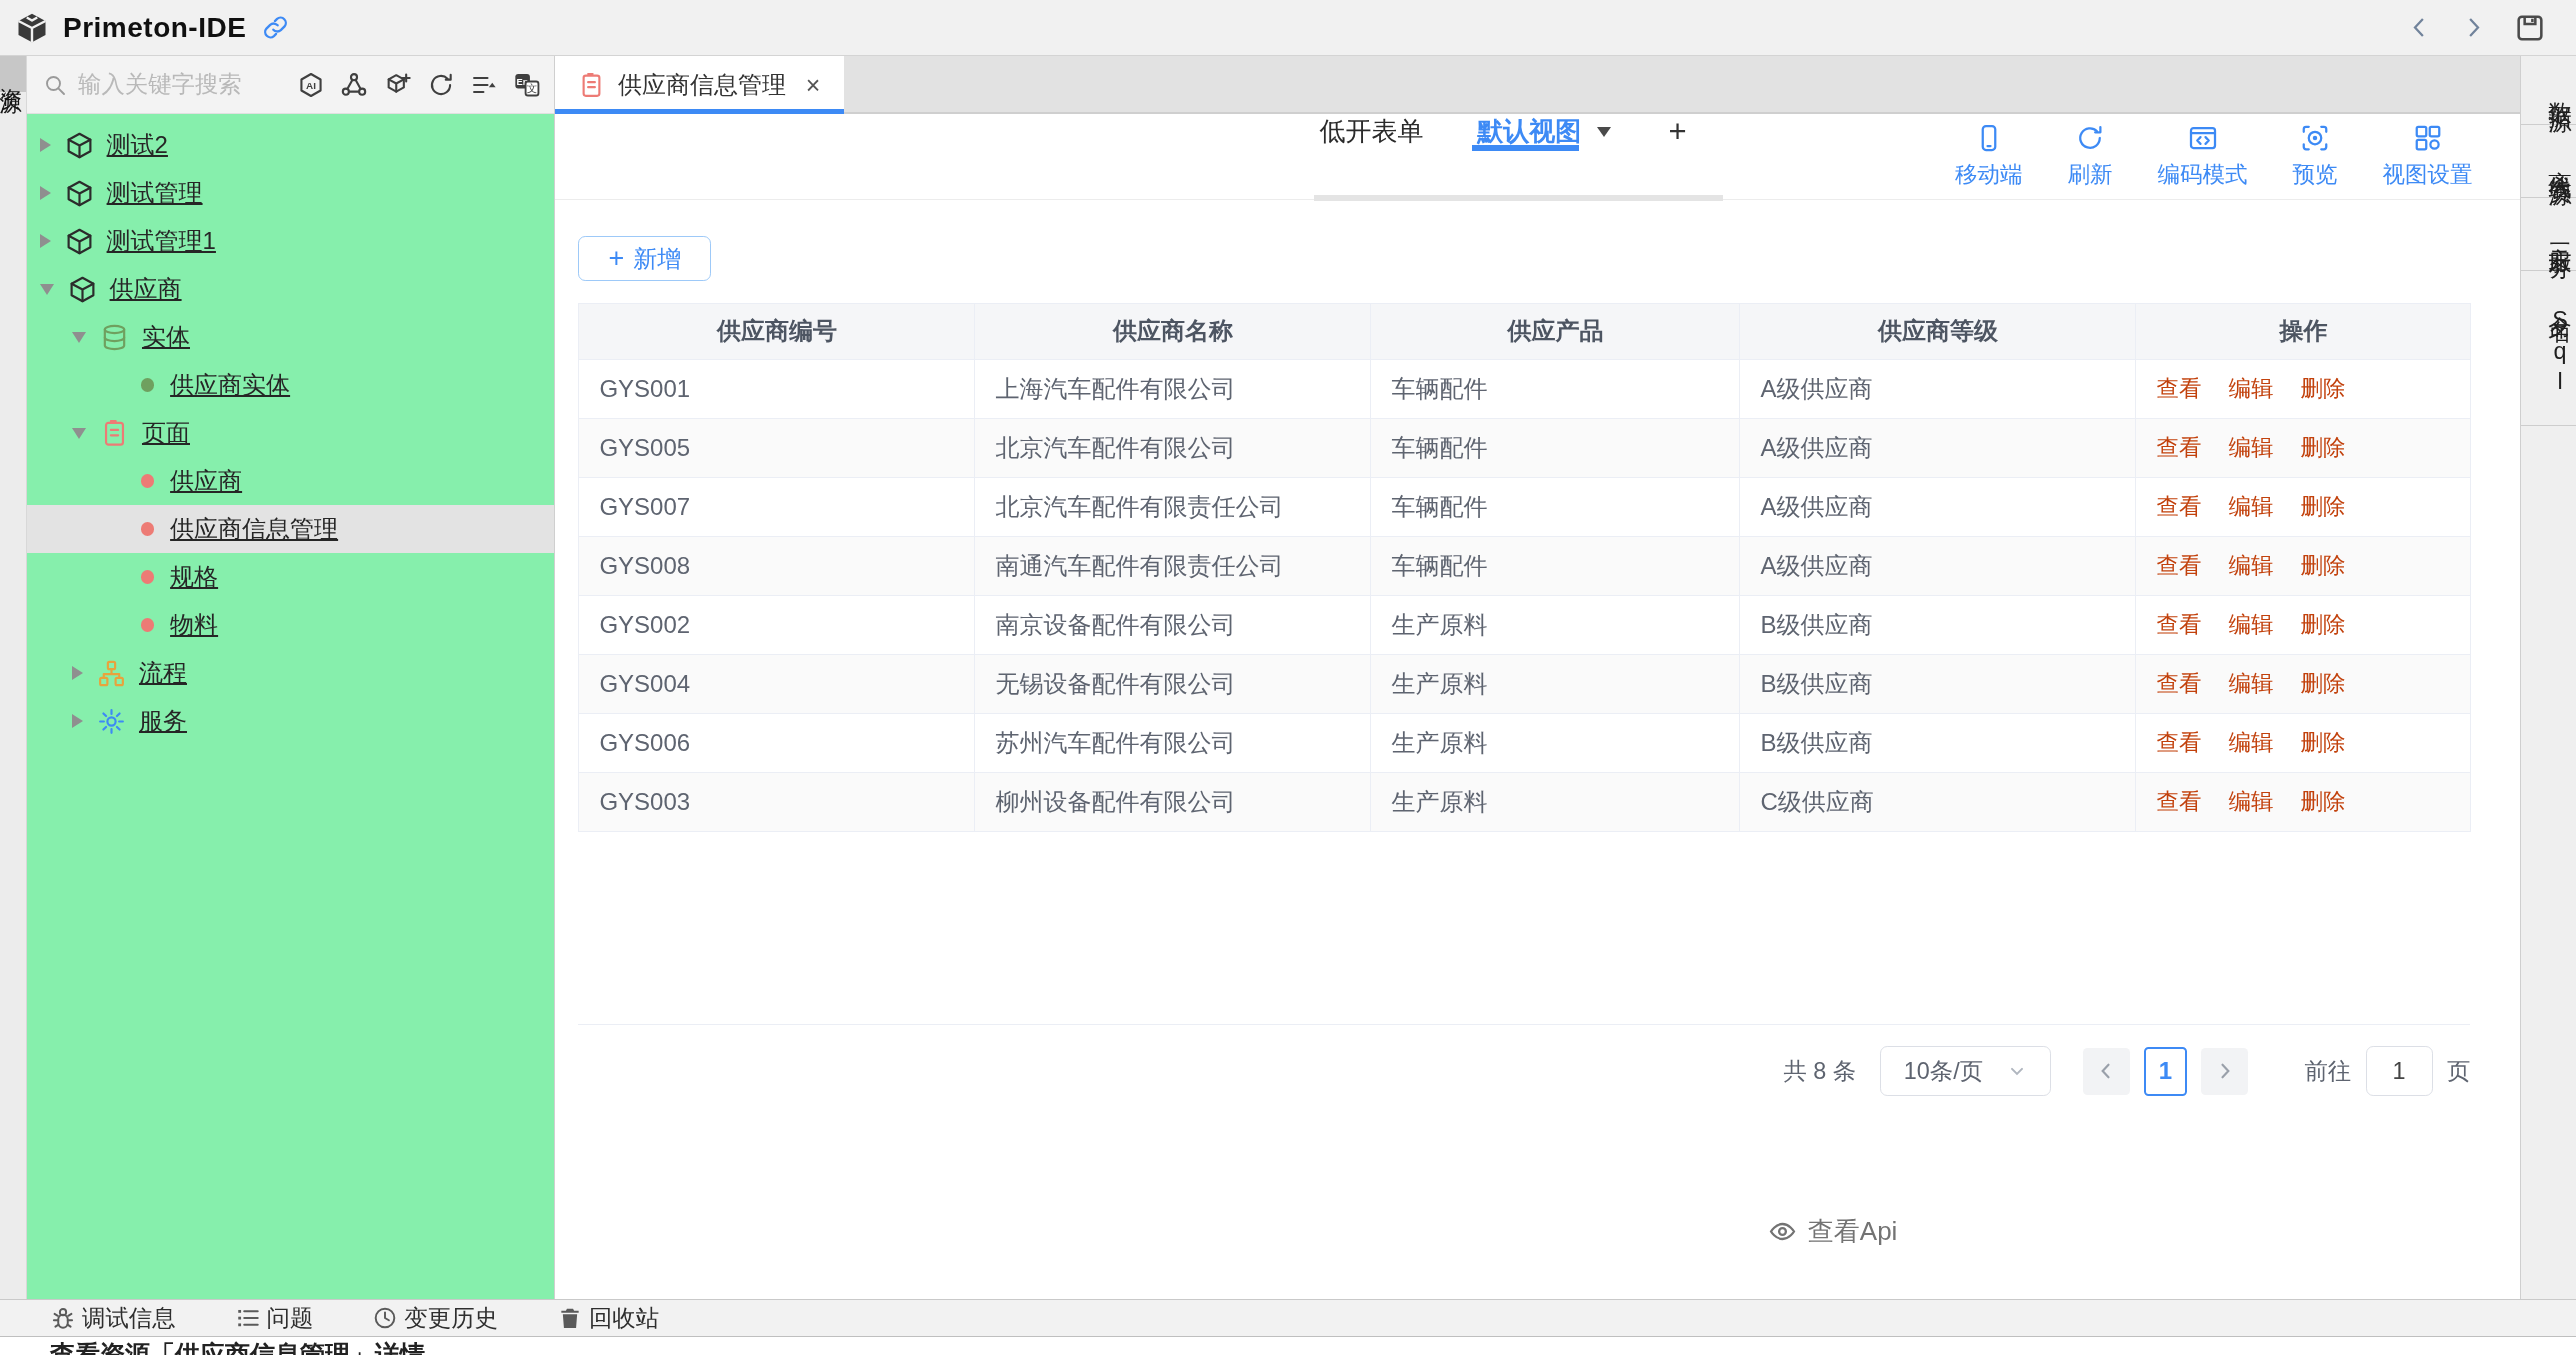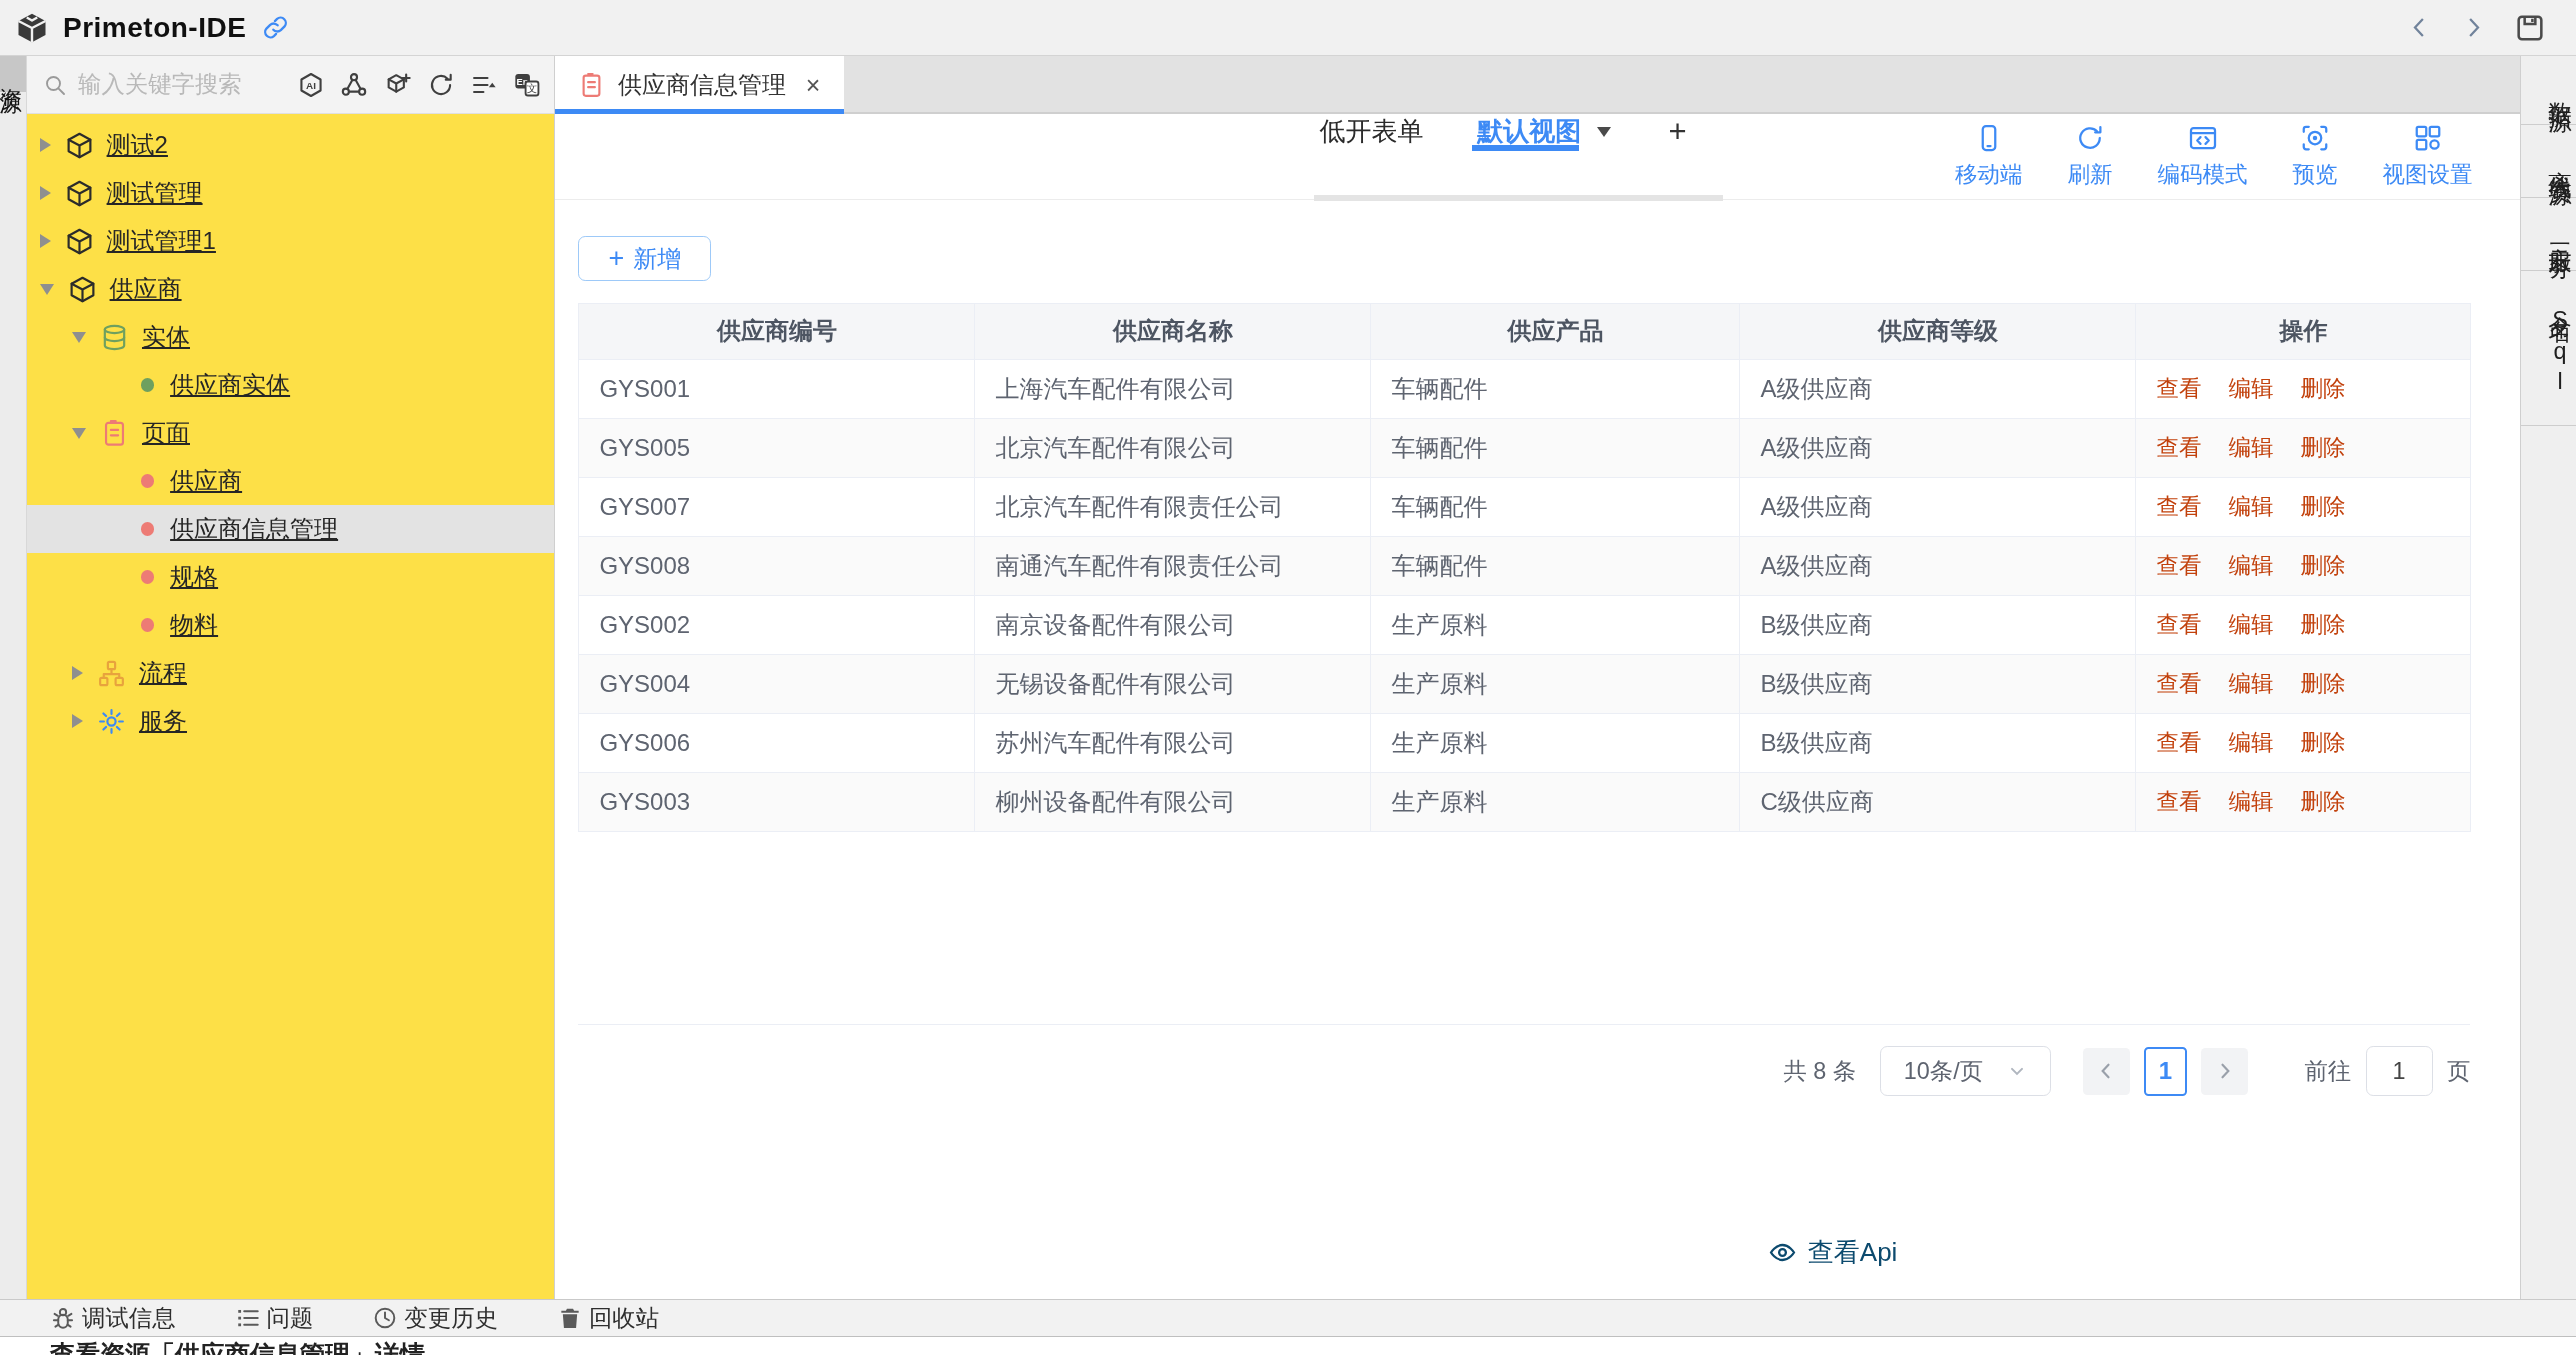--- a/index.html
+++ b/index.html
@@ -22,21 +22,21 @@
   
   .body{display:flex;height:1243px;align-items:stretch;}
 
   
   .left-rail{width:27px;background:#ECECEC;border-right:1.8px solid #D8D8D8;flex:0 0 auto;}
   .rail-tab{writing-mode:vertical-rl;text-orientation:upright;width:100%;
             background:#C7C7C7;color:#161616;font-size:22.5px;letter-spacing:3.6px;
             padding:14.4px 0;display:flex;justify-content:center;cursor:pointer;}
 
   
-  .sidebar{width:528px;flex:0 0 auto;background:#fde047;border-right:1.8px solid #CFCFCF;
+  .sidebar{width:528px;flex:0 0 auto;background:#86efac;border-right:1.8px solid #CFCFCF;
            display:flex;flex-direction:column;overflow:hidden;}
   .search-row{height:58px;flex:0 0 auto;background:#F3F3F3;border-bottom:1.8px solid #E0E0E0;
               display:flex;align-items:center;padding:0 9px 0 16px;gap:9px;}
   .search-ic{width:24px;height:24px;color:#9a9a9a;}
   .search-input{flex:1;min-width:0;border:none;outline:none;background:transparent;
                 font-size:23.4px;color:#333;font-family:inherit;}
   .search-input::placeholder{color:#B9B9B9;}
   .s-icons{display:flex;align-items:center;gap:15.3px;padding-right:3.6px;}
   .s-icons .ic{width:28px;height:28px;color:#3f3f3f;cursor:pointer;}
 
@@ -108,22 +108,22 @@
   .pg-btn svg{width:20px;height:20px;}
   .pg-btn.next{margin-left:14.4px;}
   .pg-num{width:43px;height:49px;border:2.7px solid #3D8AF5;border-radius:4.5px;background:#fff;
           color:#3D8AF5;font-size:24px;font-weight:700;display:flex;align-items:center;
           justify-content:center;margin-left:14.4px;cursor:pointer;}
   .pg-goto{margin-left:56px;}
   .pg-input{width:67px;height:50px;border:1.8px solid #DCDFE6;border-radius:7.2px;margin-left:14.4px;
             text-align:center;font-size:23.4px;color:#444;font-family:inherit;outline:none;}
   .pg-page{margin-left:14.4px;}
 
-  .api-link{position:absolute;left:1213px;top:1035px;display:flex;align-items:center;gap:10.8px;
-            color:#0c4a6e;font-size:26px;cursor:pointer;}
+  .api-link{position:absolute;left:1213px;top:1014px;display:flex;align-items:center;gap:10.8px;
+            color:#737373;font-size:26px;cursor:pointer;}
   .api-link .ic{width:29px;height:29px;}
 
   
   .right-rail{width:56px;flex:0 0 auto;background:#EFEFEF;border-left:1.8px solid #CFCFCF;
               display:flex;flex-direction:column;}
   .rr-tab{writing-mode:vertical-rl;text-orientation:upright;width:100%;font-size:23.4px;color:#1f1f1f;
           letter-spacing:4.5px;padding:27px 0;display:flex;justify-content:center;
           border-bottom:1.8px solid #CDCDCD;cursor:pointer;}
 
   

